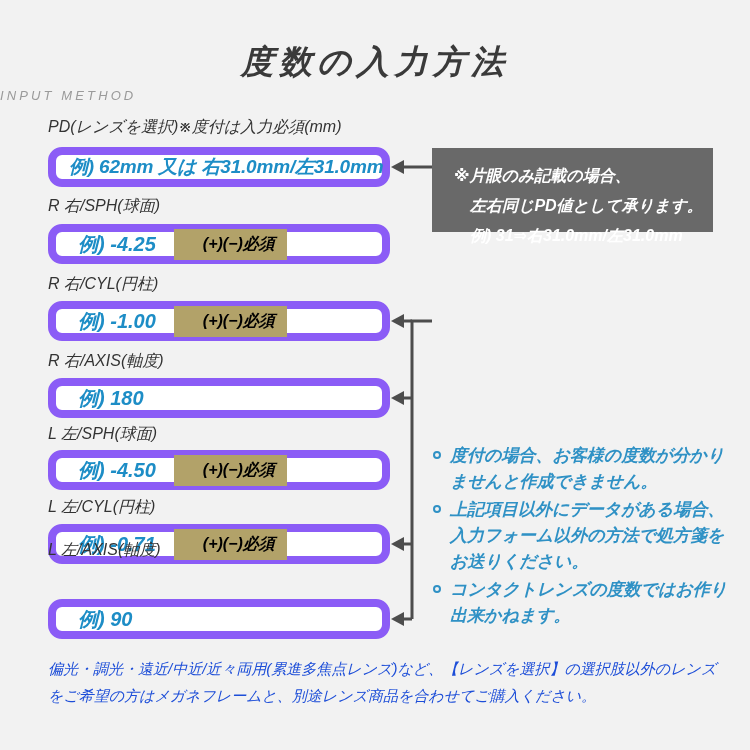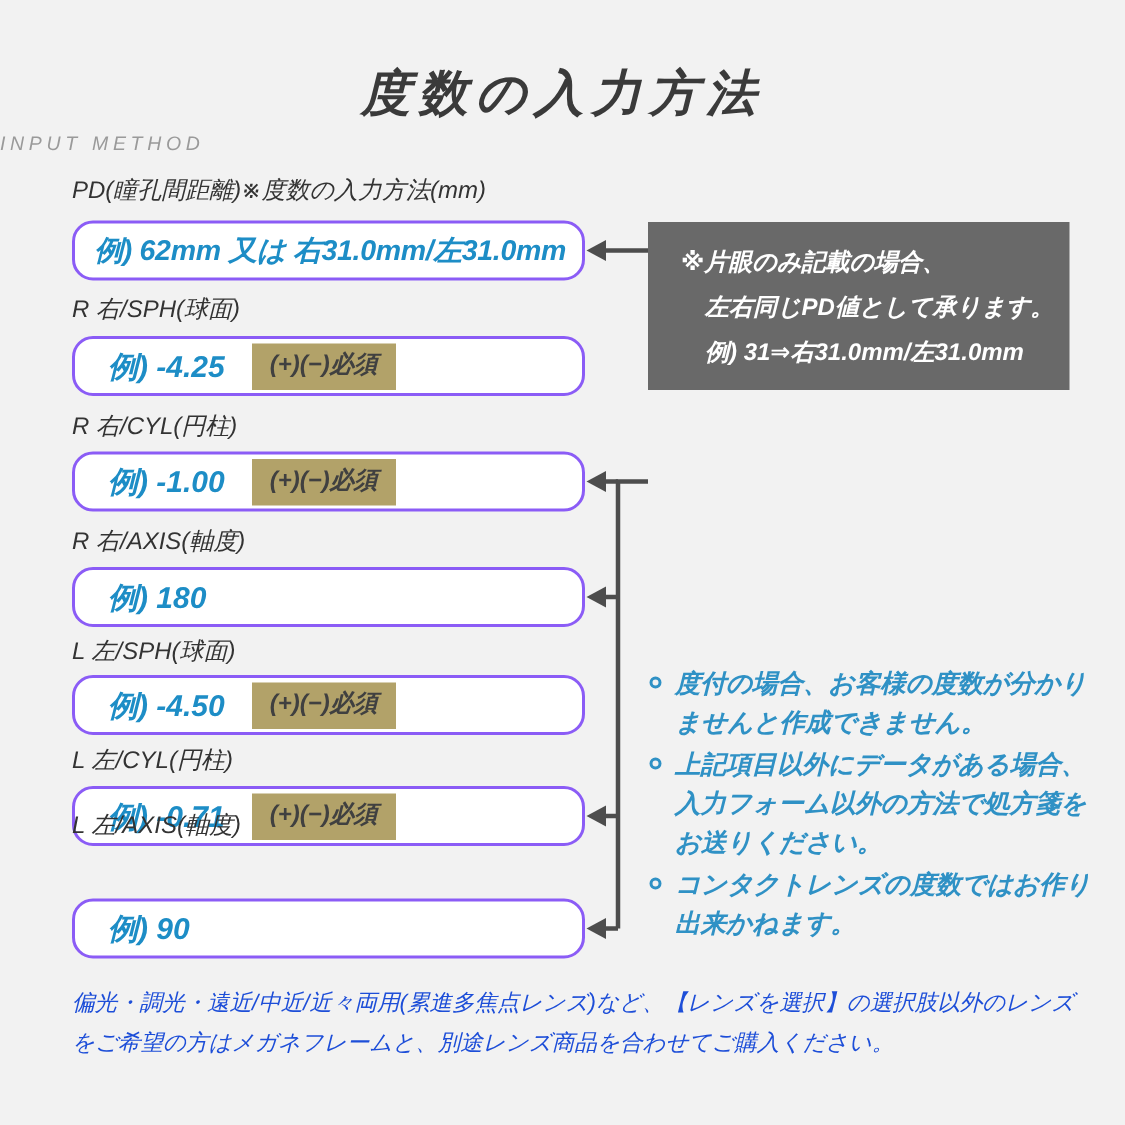--- a/index.html
+++ b/index.html
@@ -45,43 +45,43 @@
     font-weight: 500;
     color: #333;
     white-space: nowrap;
   }
   .field-box {
     position: absolute;
     left: 48px;
     width: 342px;
     height: 40px;
     background: #ffffff;
-    border: 2px solid #8b5cf6;
+    border: 8px solid #8b5cf6;
     border-radius: 14px;
     display: flex;
     align-items: center;
     padding-left: 22px;
   }
   .field-box.wide-text { padding-left: 13px; }
   .ex {
     font-size: 20px;
     font-weight: 700;
     color: #1d8dc6;
     white-space: nowrap;
   }
   .field-box.wide-text .ex { font-size: 19px; letter-spacing: -0.01em; }
   .badge {
     display: inline-block;
     margin-left: 18px;
     background: #b2a269;
-    color: #404040;
+    color: #000000;
     font-size: 16px;
     font-weight: 700;
     line-height: 1;
-    padding: 7px 12px 8px 12px;
+    padding: 7px 12px 8px 29px;
     white-space: nowrap;
   }
   .badge:empty { display: none; }
 
   
   .r0l { top: 117px; } .r0b { top: 147px; }
   .r1l { top: 196px; } .r1b { top: 224px; }
   .r2l { top: 274px; } .r2b { top: 301px; }
   .r3l { top: 351px; } .r3b { top: 378px; }
   .r4l { top: 424px; } .r4b { top: 450px; }
@@ -92,21 +92,21 @@
   .note {
     position: absolute;
     left: 432px;
     width: 281px;
     background: #696969;
     color: #ffffff;
     font-weight: 700;
     font-size: 16px;
     line-height: 30px;
   }
-  .note-pd { top: 148px; height: 112px; padding: 13px 26px 0 22px; }
+  .note-pd { top: 148px; height: 84px; padding: 13px 26px 0 22px; }
   .note-cyl { top: 295px; height: 120px; padding: 17px 8px 0 18px; }
   .note-line { white-space: nowrap; }
   .note-indent { padding-left: 16px; }
   .u { text-decoration: underline; text-underline-offset: 3px; }
 
   
   .bullets {
     position: absolute;
     left: 433px;
     top: 443px;
@@ -154,21 +154,21 @@
   }
 </style>
 </head>
 <body>
 
 <div class="stage">
 
   <h1 class="page-title">度数の入力方法</h1>
   <div class="page-subtitle">INPUT METHOD</div>
 
-  <div class="field-label r0l">PD(瞳孔間距離)※度数の入力方法(mm)</div>
+  <div class="field-label r0l">PD(レンズを選択)※度付は入力必須(mm)</div>
   <div class="field-box wide-text r0b">
     <span class="ex">例) 62mm 又は 右31.0mm/左31.0mm</span>
   </div>
 
   <div class="field-label r1l">R 右/SPH(球面)</div>
   <div class="field-box r1b">
     <span class="ex">例) -4.25</span>
     <span class="badge">(+)(−)必須</span>
   </div>
 

